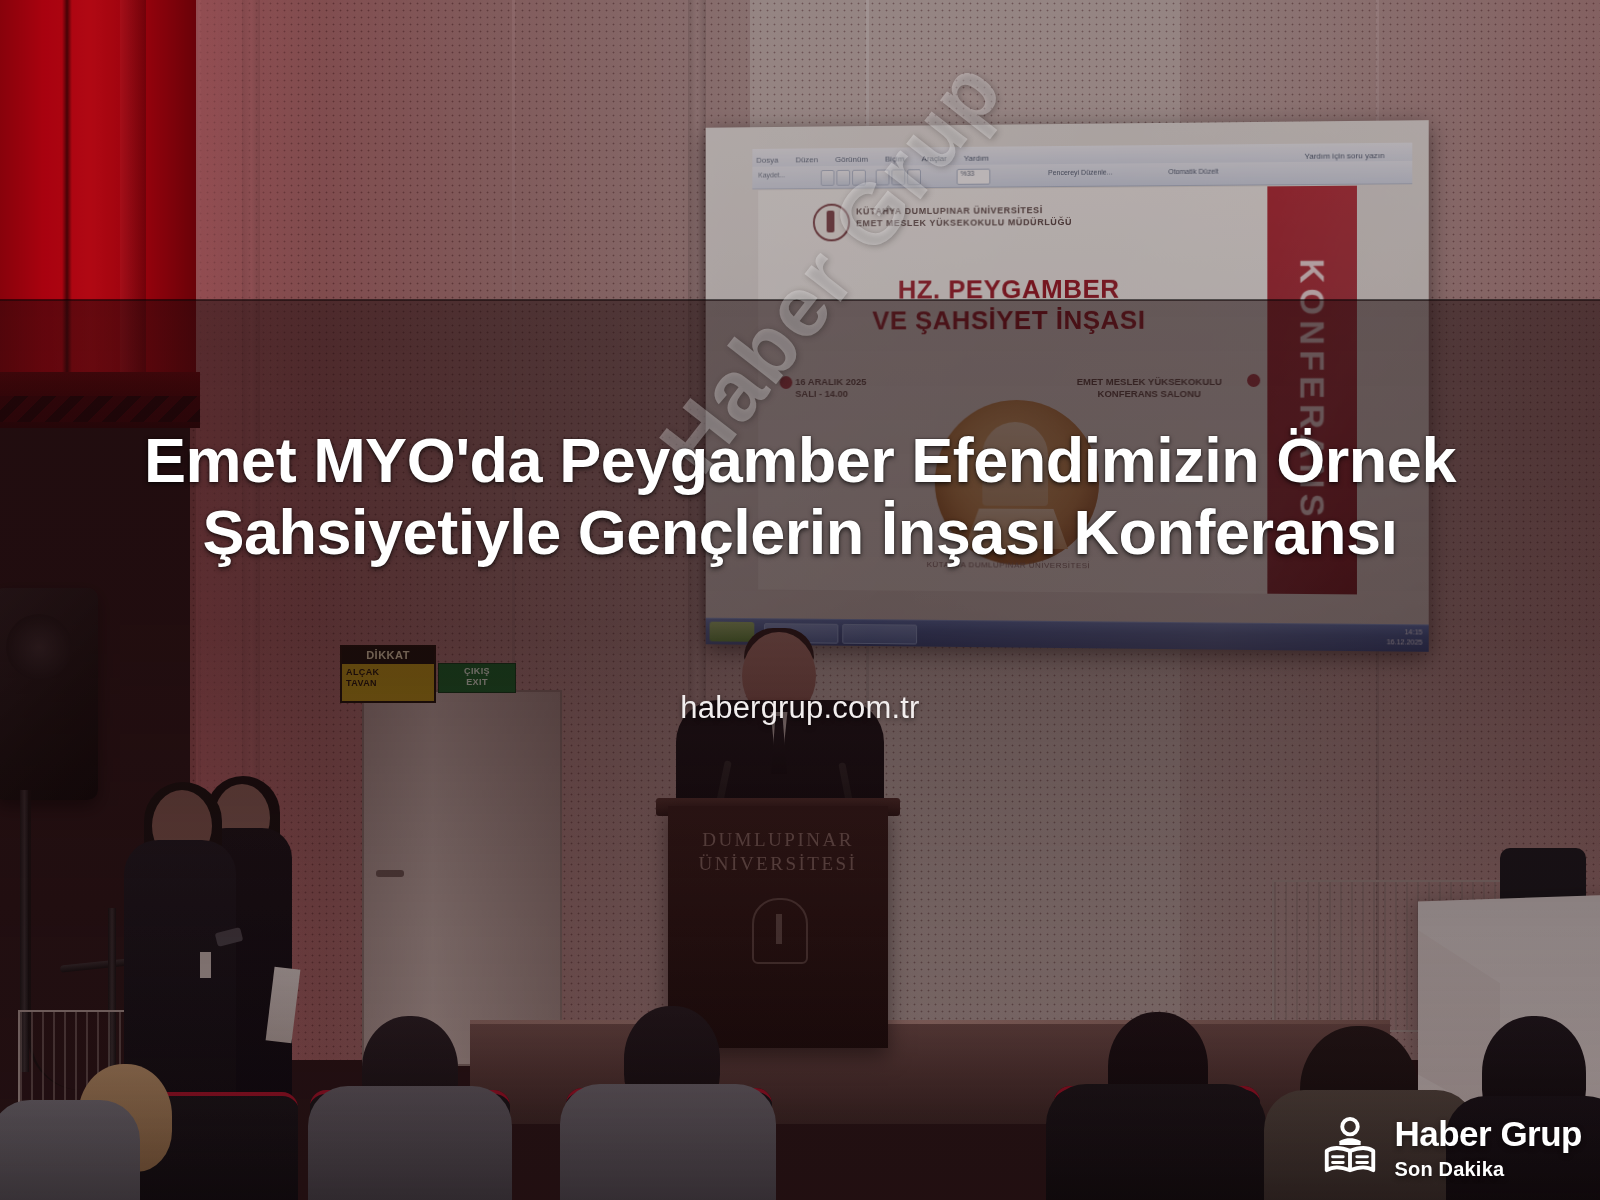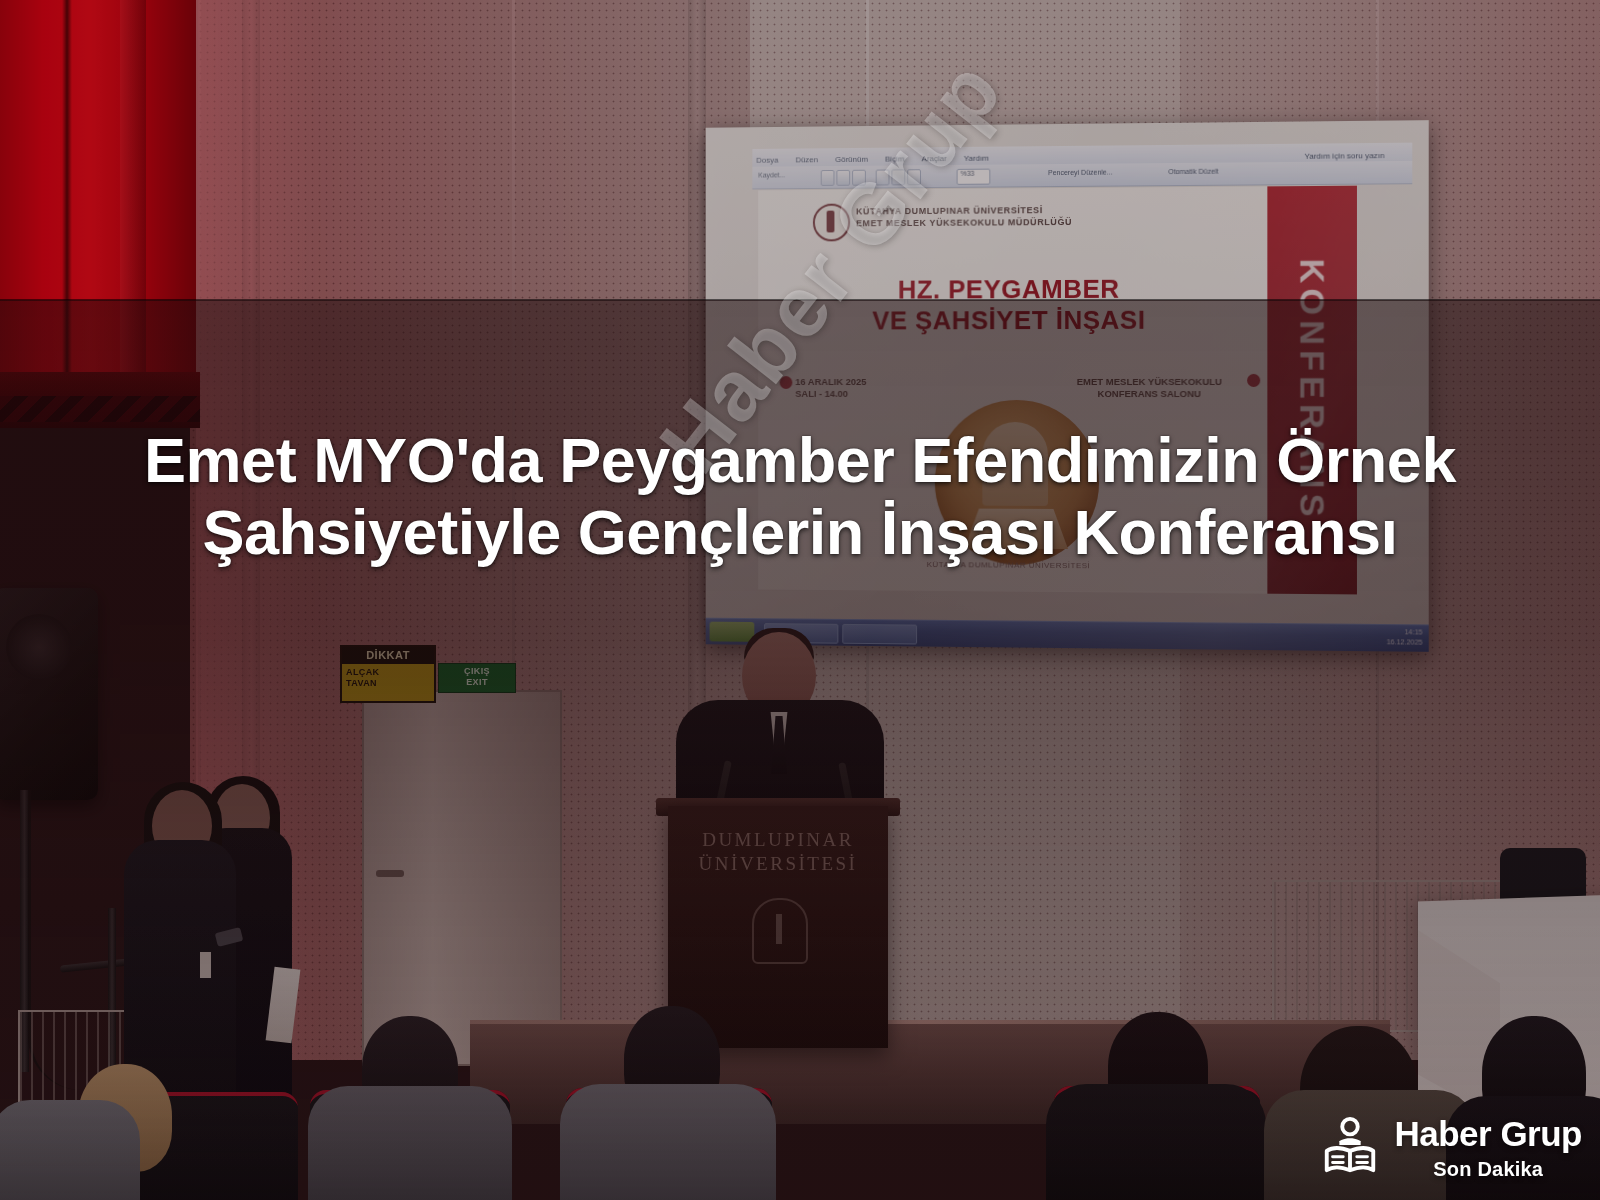--- a/index.html
+++ b/index.html
@@ -453,21 +453,21 @@
     display:flex;align-items:center;gap:13px;
   }
   .brand-icon{width:62px;height:62px;flex:0 0 auto;}
   .brand-text{display:flex;flex-direction:column;line-height:1;}
   .brand-name{
     color:#ffffff;font-size:35px;font-weight:800;letter-spacing:-.5px;
     text-shadow:0 2px 5px rgba(0,0,0,.55);
   }
   .brand-sub{
     color:#ffffff;font-size:20px;font-weight:700;letter-spacing:.2px;margin-top:8px;
-    text-align:center;text-shadow:0 2px 5px rgba(0,0,0,.55);
+    text-align:left;text-shadow:0 2px 5px rgba(0,0,0,.55);
   }
 </style>
 </head>
 <body>
 
 <div id="stage">
 
   <div class="photo">
 
     <div class="wall">
@@ -649,20 +649,21 @@
     </div>
   </div>
 
   <div class="dim-top"></div>
   <div class="dim-line"></div>
   <div class="dim-main"></div>
 
   <div class="wmark">Haber Grup</div>
 
   <div class="headline">Emet MYO'da Peygamber Efendimizin Örnek Şahsiyetiyle Gençlerin İnşası Konferansı</div>
+  <div class="siteurl">habergrup.com.tr</div>
 
   <div class="brand">
     <span class="brand-icon">
       <svg viewBox="0 0 64 64" width="62" height="62" aria-hidden="true">
         <circle cx="32" cy="11" r="8" fill="none" stroke="#ffffff" stroke-width="4"></circle>
         <path d="M32 23c-7 0-11 3-11 3v4h22v-4s-4-3-11-3z" fill="#ffffff"></path>
         <path d="M8 36c6-4 14-4 24 0 10-4 18-4 24 0v20c-6-4-14-4-24 0-10-4-18-4-24 0V36z" fill="none" stroke="#ffffff" stroke-width="4" stroke-linejoin="round"></path>
         <path d="M32 36v20" stroke="#ffffff" stroke-width="4"></path>
         <path d="M14 42h11M14 48h11M39 42h11M39 48h11" stroke="#ffffff" stroke-width="3" stroke-linecap="round"></path>
       </svg>

